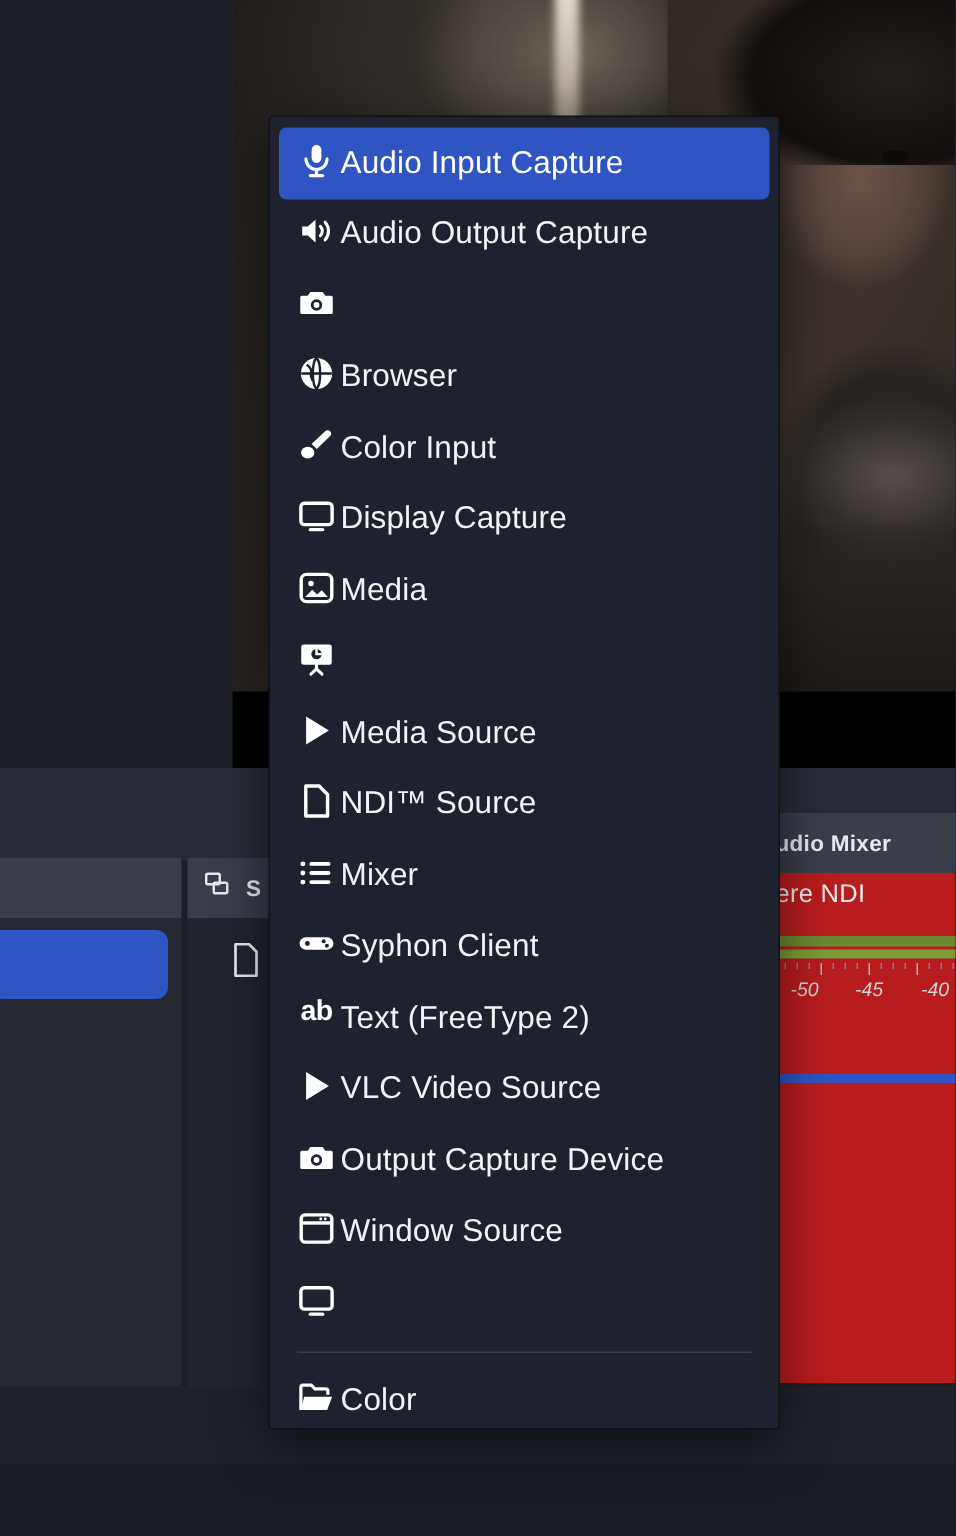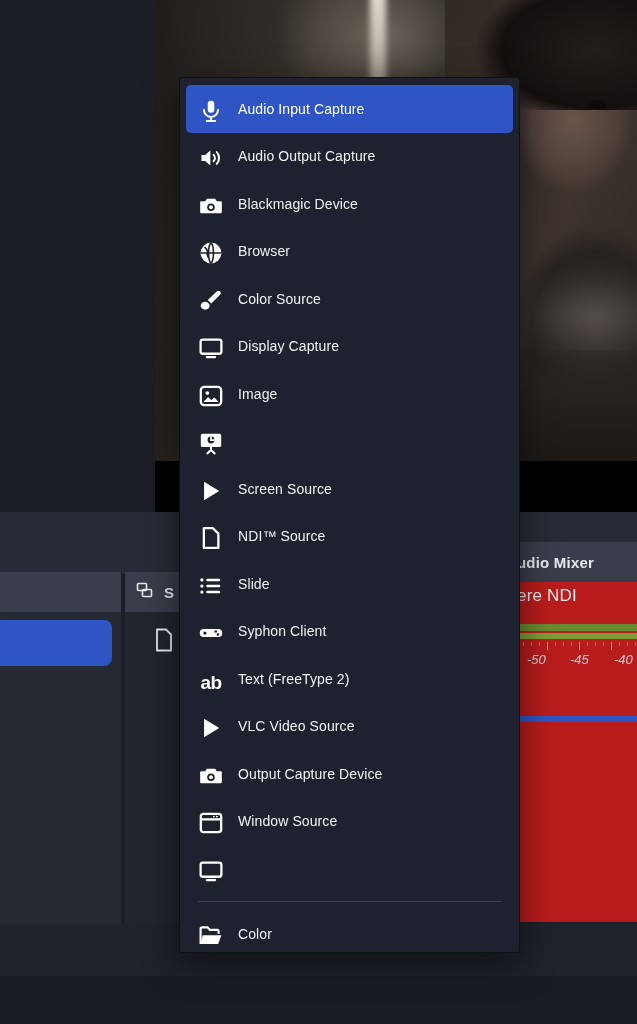--- a/index.html
+++ b/index.html
@@ -107,24 +107,24 @@
     background:#1e222e;border:1px solid #0f1117;border-radius:3px;
     box-shadow:0 10px 34px rgba(0,0,0,.55);
     padding:7px 0 0 0;box-sizing:border-box;overflow:hidden;
   }
   .mi{
     position:relative;height:47.5px;display:flex;align-items:center;
     margin:0 6px;border-radius:5px;padding-left:10px;box-sizing:border-box;
   }
   .mi.sel{background:#2f55c4;}
   .mi .ic{
-    width:30px;min-width:30px;height:30px;display:flex;align-items:flex-end;justify-content:center;
-    color:#ffffff;margin-right:12px;
-  }
-  .mi .lbl{color:#f1f2f5;font-size:14px;letter-spacing:.1px;white-space:nowrap;}
+    width:30px;min-width:30px;height:30px;display:flex;align-items:flex-start;justify-content:center;
+    color:#ffffff;margin-right:1px;
+  }
+  .mi .lbl{color:#f1f2f5;font-size:21px;letter-spacing:.1px;white-space:nowrap;}
   .mi.sel .lbl{color:#ffffff;}
   .mi-sep{height:1px;background:#3b4050;margin:8px 18px 9px 18px;}
   .mi .ic svg{display:block;}
 </style>
 </head>
 <body>
 
 <div id="app-bg">
 
   <div class="preview-area">
@@ -254,98 +254,97 @@
       <span class="lbl">Audio Output Capture</span>
     </div>
     <div class="mi">
       <span class="ic">
         <svg width="26" height="26" viewBox="0 0 24 24" fill="none">
           <path d="M3 7.6h3.6L8.2 5.2h7.6l1.6 2.4H21a1 1 0 0 1 1 1v9.2a1 1 0 0 1-1 1H3a1 1 0 0 1-1-1V8.6a1 1 0 0 1 1-1z" fill="#ffffff"></path>
           <circle cx="12" cy="13.2" r="3.5" fill="#1e222e"></circle>
           <circle cx="12" cy="13.2" r="1.8" fill="#ffffff"></circle>
         </svg>
       </span>
-      <span class="lbl">Blackmagic Device</span>
     </div>
     <div class="mi">
       <span class="ic">
         <svg width="26" height="26" viewBox="0 0 24 24" fill="none">
           <circle cx="12" cy="12" r="9.6" fill="#ffffff"></circle>
           <path d="M12 2.4c-3 3-3 16.2 0 19.2M12 2.4c3 3 3 16.2 0 19.2M2.6 12h18.8" stroke="#1e222e" stroke-width="1.5"></path>
           <path d="M6 6.6c2 1.4 3.2 3.4 2.6 5.4-.6 2 .6 3.2 1.2 4.6" stroke="#1e222e" stroke-width="1.5" fill="none"></path>
         </svg>
       </span>
       <span class="lbl">Browser</span>
     </div>
     <div class="mi">
       <span class="ic">
         <svg width="26" height="26" viewBox="0 0 24 24" fill="none">
           <path d="M20.4 3.3c.9.9.9 2.1 0 2.9l-8.2 8-3.2-3.2 8.3-7.8c.9-.8 2.2-.8 3.1.1z" fill="#ffffff"></path>
           <ellipse cx="6.6" cy="16.4" rx="4.1" ry="3.6" fill="#ffffff"></ellipse>
         </svg>
       </span>
-      <span class="lbl">Color Source</span>
+      <span class="lbl">Color Input</span>
     </div>
     <div class="mi">
       <span class="ic">
         <svg width="26" height="26" viewBox="0 0 24 24" fill="none">
           <rect x="2.4" y="4.2" width="19.2" height="13.1" rx="2.1" stroke="#ffffff" stroke-width="2.1"></rect>
           <path d="M8.2 20.4h7.6" stroke="#ffffff" stroke-width="2.1" stroke-linecap="round"></path>
         </svg>
       </span>
       <span class="lbl">Display Capture</span>
     </div>
     <div class="mi">
       <span class="ic">
         <svg width="26" height="26" viewBox="0 0 24 24" fill="none">
           <rect x="2.6" y="3.6" width="18.8" height="16.8" rx="3.2" stroke="#ffffff" stroke-width="2.1"></rect>
           <circle cx="8.6" cy="9.2" r="1.7" fill="#ffffff"></circle>
           <path d="M5 17.6l4.4-4.6 3 3 2.8-2.6 3.8 4.2z" fill="#ffffff"></path>
         </svg>
       </span>
-      <span class="lbl">Image</span>
+      <span class="lbl">Media</span>
     </div>
     <div class="mi">
       <span class="ic">
         <svg width="26" height="26" viewBox="0 0 24 24" fill="none">
           <rect x="2.6" y="3.4" width="18.8" height="12.4" rx="1.6" fill="#ffffff"></rect>
           <circle cx="12" cy="9.3" r="3.2" fill="#1e222e"></circle>
           <path d="M12 6.1v3.2h3.2" stroke="#ffffff" stroke-width="1.5"></path>
           <path d="M12 15.8v3.1M8.6 21.6L12 18.4l3.4 3.2" stroke="#ffffff" stroke-width="1.9" stroke-linecap="round"></path>
         </svg>
       </span>
     </div>
     <div class="mi">
       <span class="ic">
         <svg width="26" height="26" viewBox="0 0 24 24" fill="none">
           <path d="M5.6 3.4l14 8.6-14 8.6z" fill="#ffffff"></path>
         </svg>
       </span>
-      <span class="lbl">Screen Source</span>
+      <span class="lbl">Media Source</span>
     </div>
     <div class="mi">
       <span class="ic">
         <svg width="26" height="26" viewBox="0 0 24 24" fill="none">
           <path d="M5.4 2.8h8.2l5.2 5.2v13.2H5.4z" stroke="#ffffff" stroke-width="2.1" stroke-linejoin="round"></path>
         </svg>
       </span>
       <span class="lbl">NDI™ Source</span>
     </div>
     <div class="mi">
       <span class="ic">
         <svg width="26" height="26" viewBox="0 0 24 24" fill="none">
           <circle cx="3.6" cy="6.4" r="1.5" fill="#ffffff"></circle>
           <rect x="7.6" y="5.2" width="13" height="2.4" rx="1.2" fill="#ffffff"></rect>
           <circle cx="3.6" cy="12" r="1.5" fill="#ffffff"></circle>
           <rect x="7.6" y="10.8" width="13" height="2.4" rx="1.2" fill="#ffffff"></rect>
           <circle cx="3.6" cy="17.6" r="1.5" fill="#ffffff"></circle>
           <rect x="7.6" y="16.4" width="13" height="2.4" rx="1.2" fill="#ffffff"></rect>
         </svg>
       </span>
-      <span class="lbl">Slide</span>
+      <span class="lbl">Mixer</span>
     </div>
     <div class="mi">
       <span class="ic">
         <svg width="26" height="26" viewBox="0 0 24 24" fill="none">
           <rect x="1.6" y="8.2" width="20.8" height="7.6" rx="3.8" fill="#ffffff"></rect>
           <circle cx="6.4" cy="12" r="1.5" fill="#1e222e"></circle>
           <circle cx="16.4" cy="10.6" r="1.2" fill="#1e222e"></circle>
           <circle cx="18.4" cy="13.4" r="1.2" fill="#1e222e"></circle>
         </svg>
       </span>

